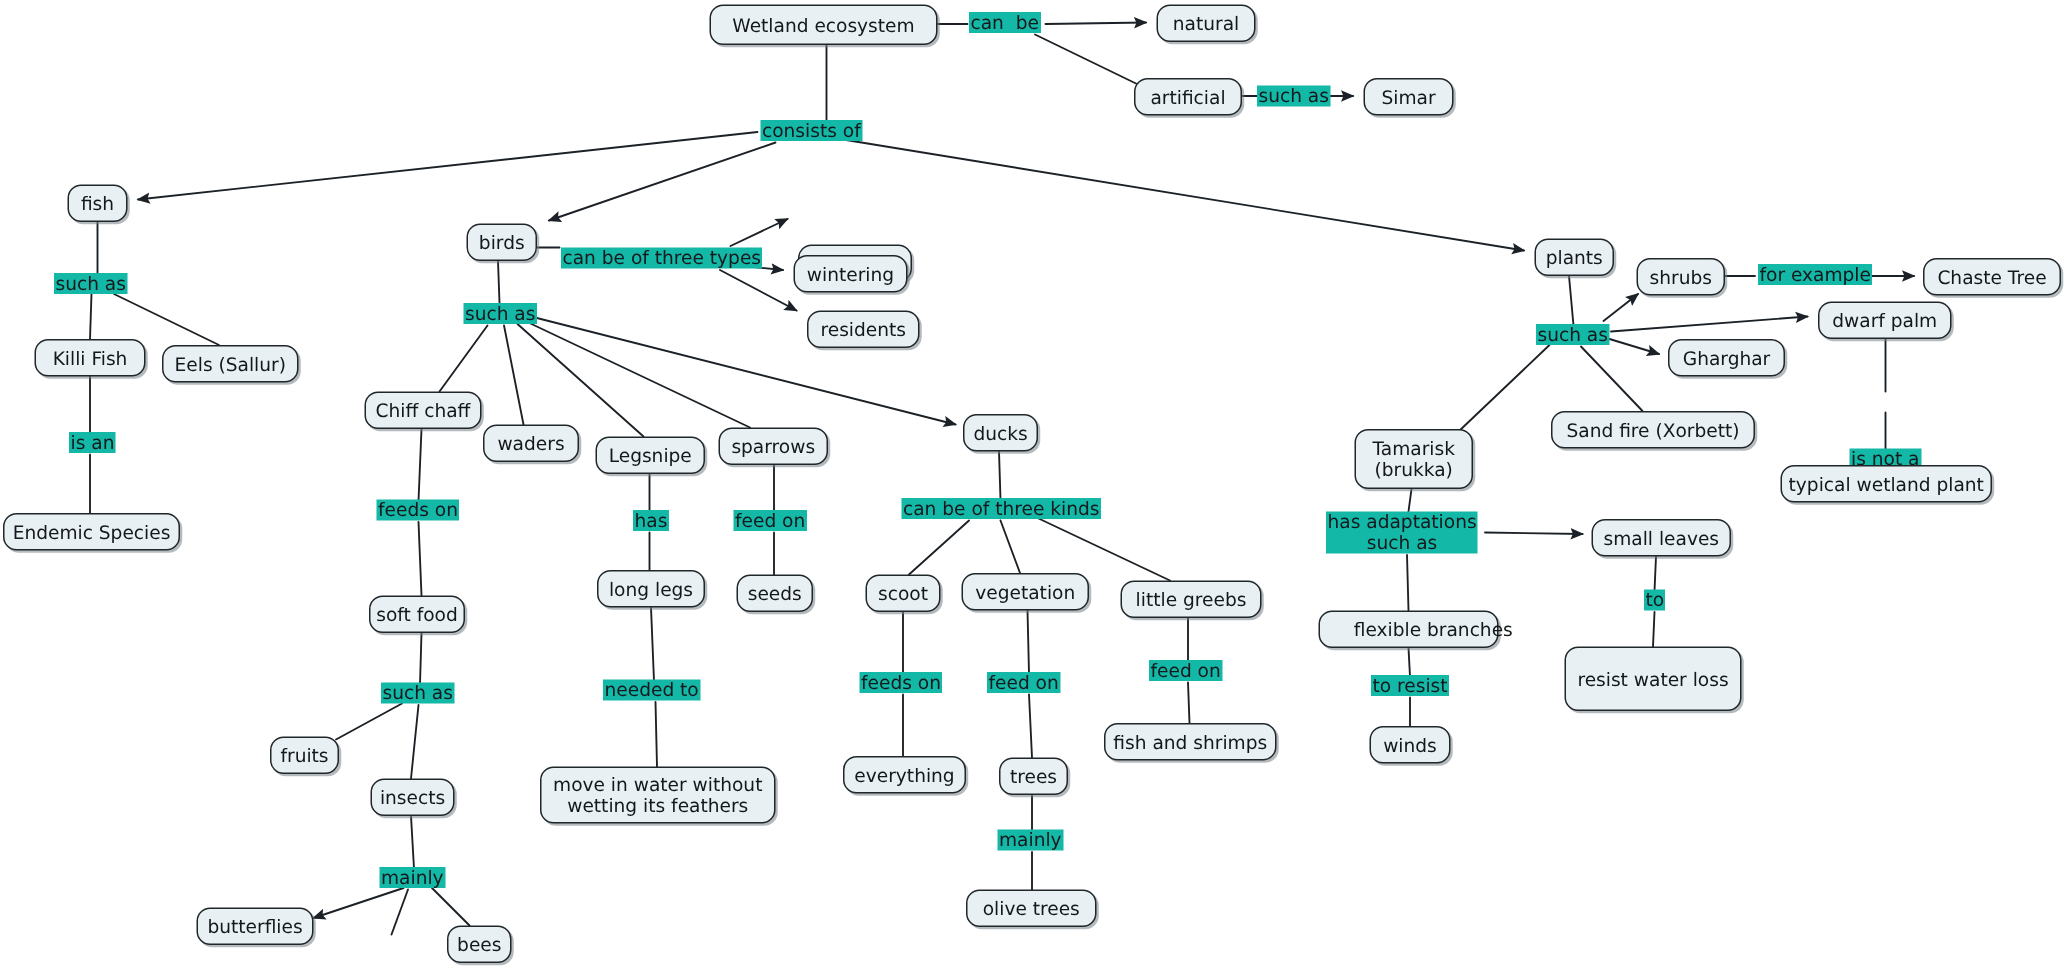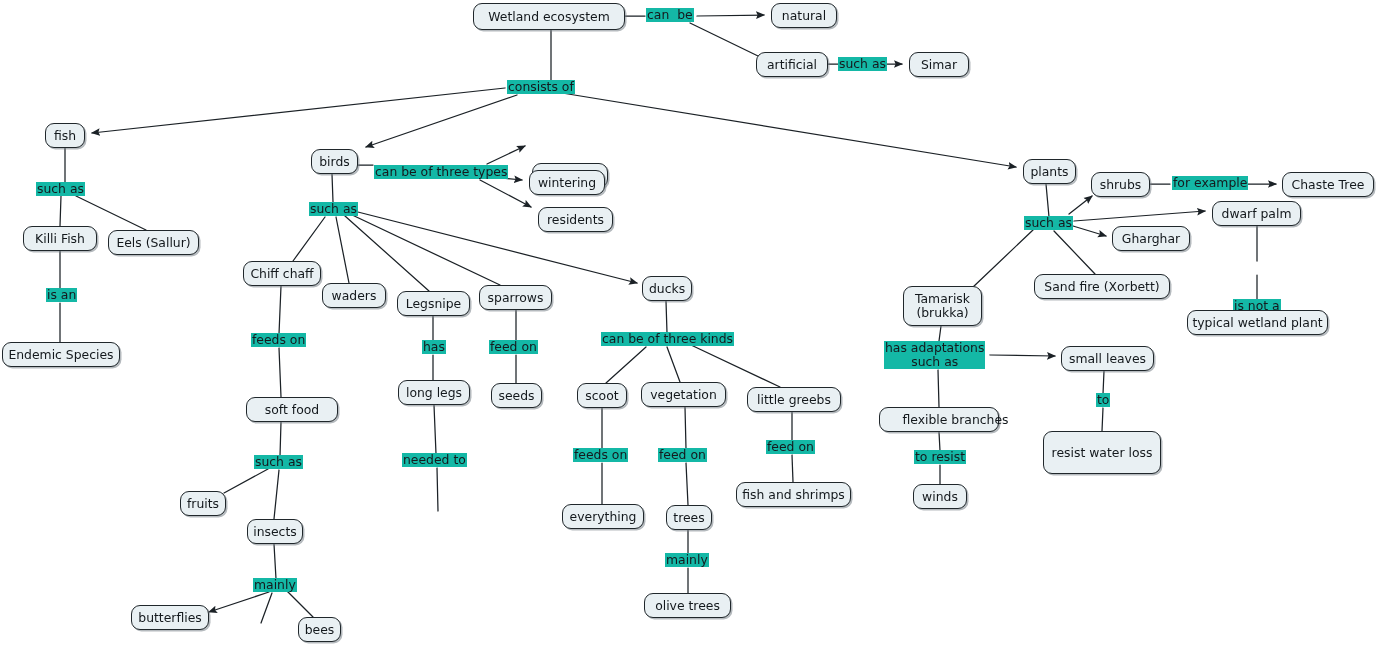--- a/index.html
+++ b/index.html
@@ -204,28 +204,30 @@
   <div class="node" style="left:532px;top:135px;width:76px;height:25px;margin-top:28px;">migrating</div>
   <div class="node" style="left:529px;top:170px;width:76px;height:25px;">wintering</div>
   <div class="node" style="left:538px;top:207px;width:75px;height:25px;">residents</div>
 
   <div class="node" style="left:243px;top:261px;width:78px;height:25px;">Chiff chaff</div>
   <div class="node" style="left:322px;top:283px;width:64px;height:25px;">waders</div>
   <div class="node" style="left:397px;top:291px;width:73px;height:25px;">Legsnipe</div>
   <div class="node" style="left:479px;top:285px;width:73px;height:25px;">sparrows</div>
   <div class="node" style="left:642px;top:276px;width:50px;height:25px;">ducks</div>
 
-  <div class="node" style="left:246px;top:397px;width:92px;height:25px;">soft food</div>
+  <div class="node" style="left:246px;top:397px;width:64px;height:25px;">soft food</div>
   <div class="node" style="left:180px;top:491px;width:46px;height:25px;">fruits</div>
   <div class="node" style="left:247px;top:519px;width:56px;height:25px;">insects</div>
   <div class="node" style="left:131px;top:605px;width:78px;height:25px;">butterflies</div>
   <div class="node" style="left:241px;top:649px;width:40px;height:25px;">flies</div>
   <div class="node" style="left:298px;top:617px;width:43px;height:25px;">bees</div>
 
   <div class="node" style="left:398px;top:380px;width:72px;height:25px;">long legs</div>
+  <div class="node" style="left:360px;top:511px;width:157px;height:38px;">move in water without
+wetting its feathers</div>
   <div class="node" style="left:491px;top:383px;width:51px;height:25px;">seeds</div>
 
   <div class="node" style="left:577px;top:383px;width:50px;height:25px;">scoot</div>
   <div class="node" style="left:641px;top:382px;width:85px;height:25px;">vegetation</div>
   <div class="node" style="left:747px;top:387px;width:94px;height:25px;">little greebs</div>
   <div class="node" style="left:562px;top:504px;width:82px;height:25px;">everything</div>
   <div class="node" style="left:666px;top:505px;width:46px;height:25px;">trees</div>
   <div class="node" style="left:644px;top:593px;width:87px;height:25px;">olive trees</div>
   <div class="node" style="left:736px;top:482px;width:115px;height:25px;">fish and shrimps</div>
 

